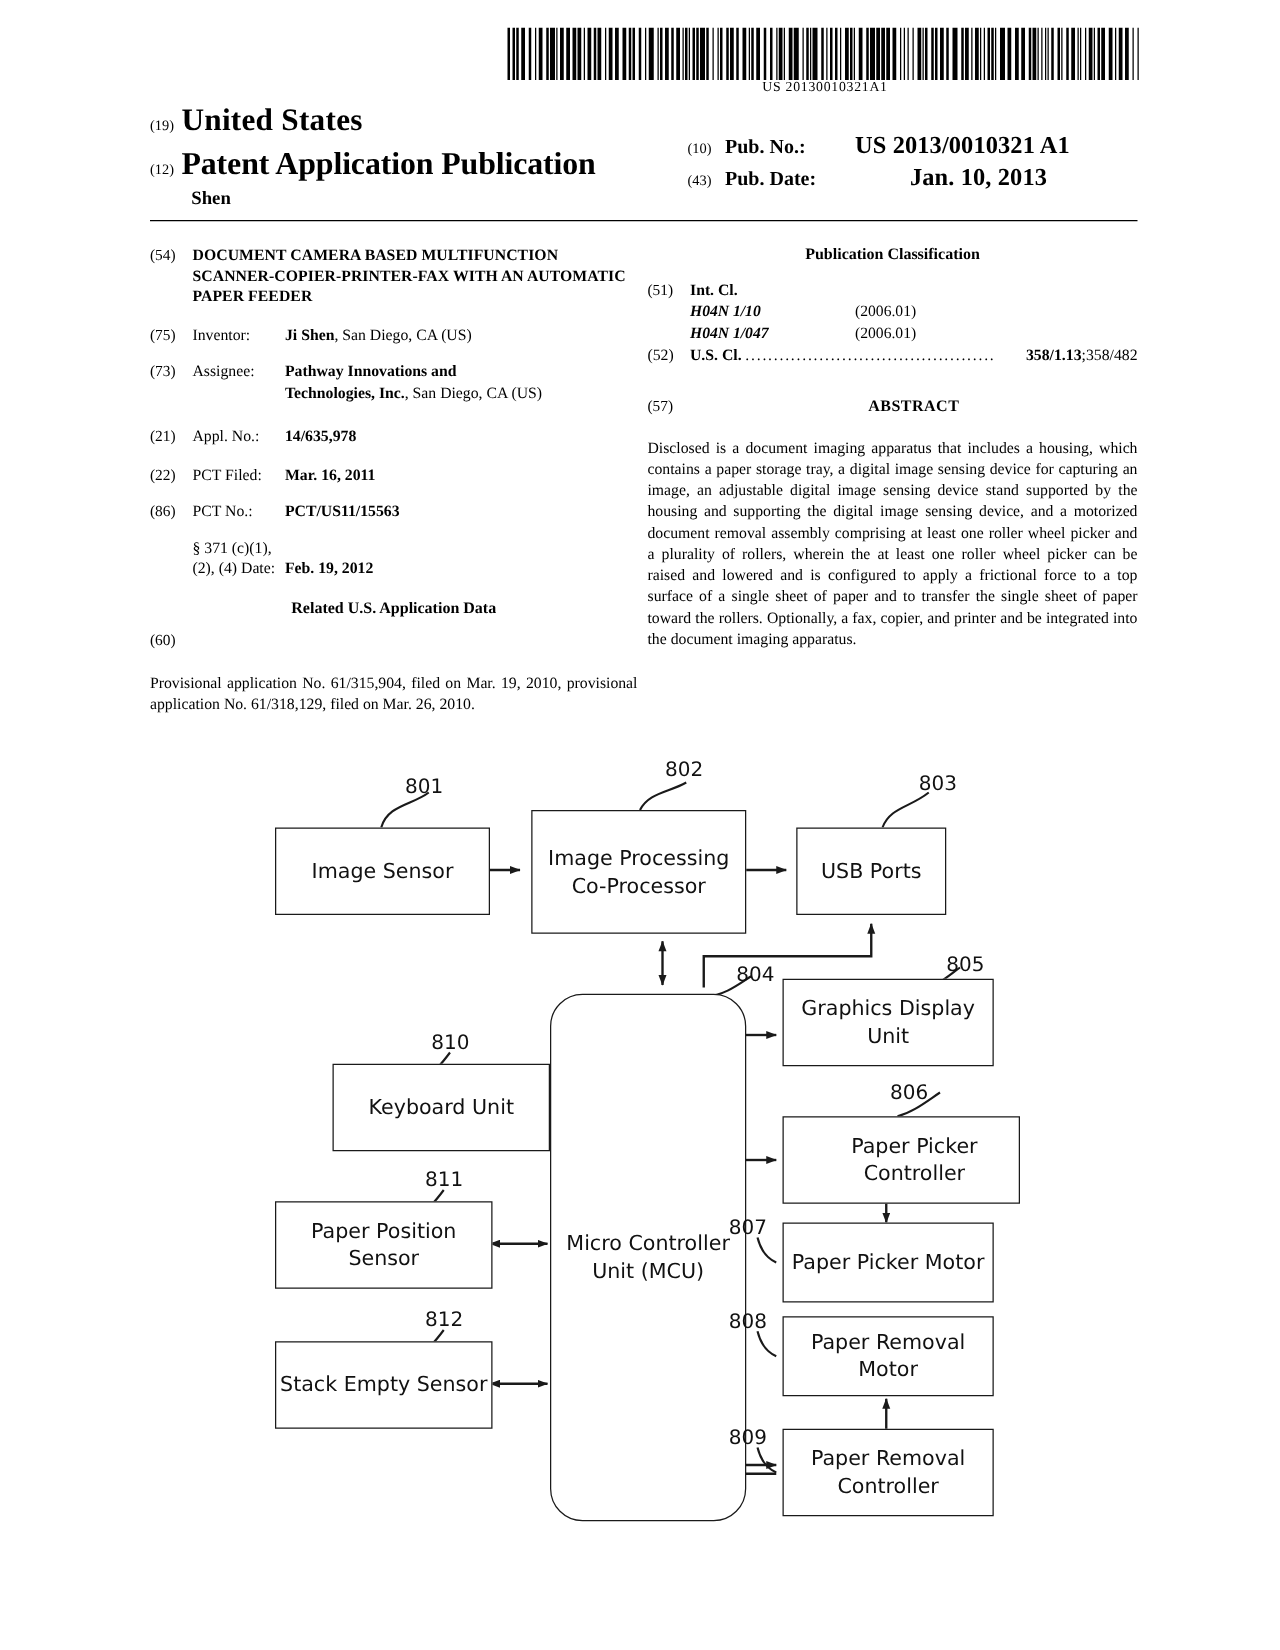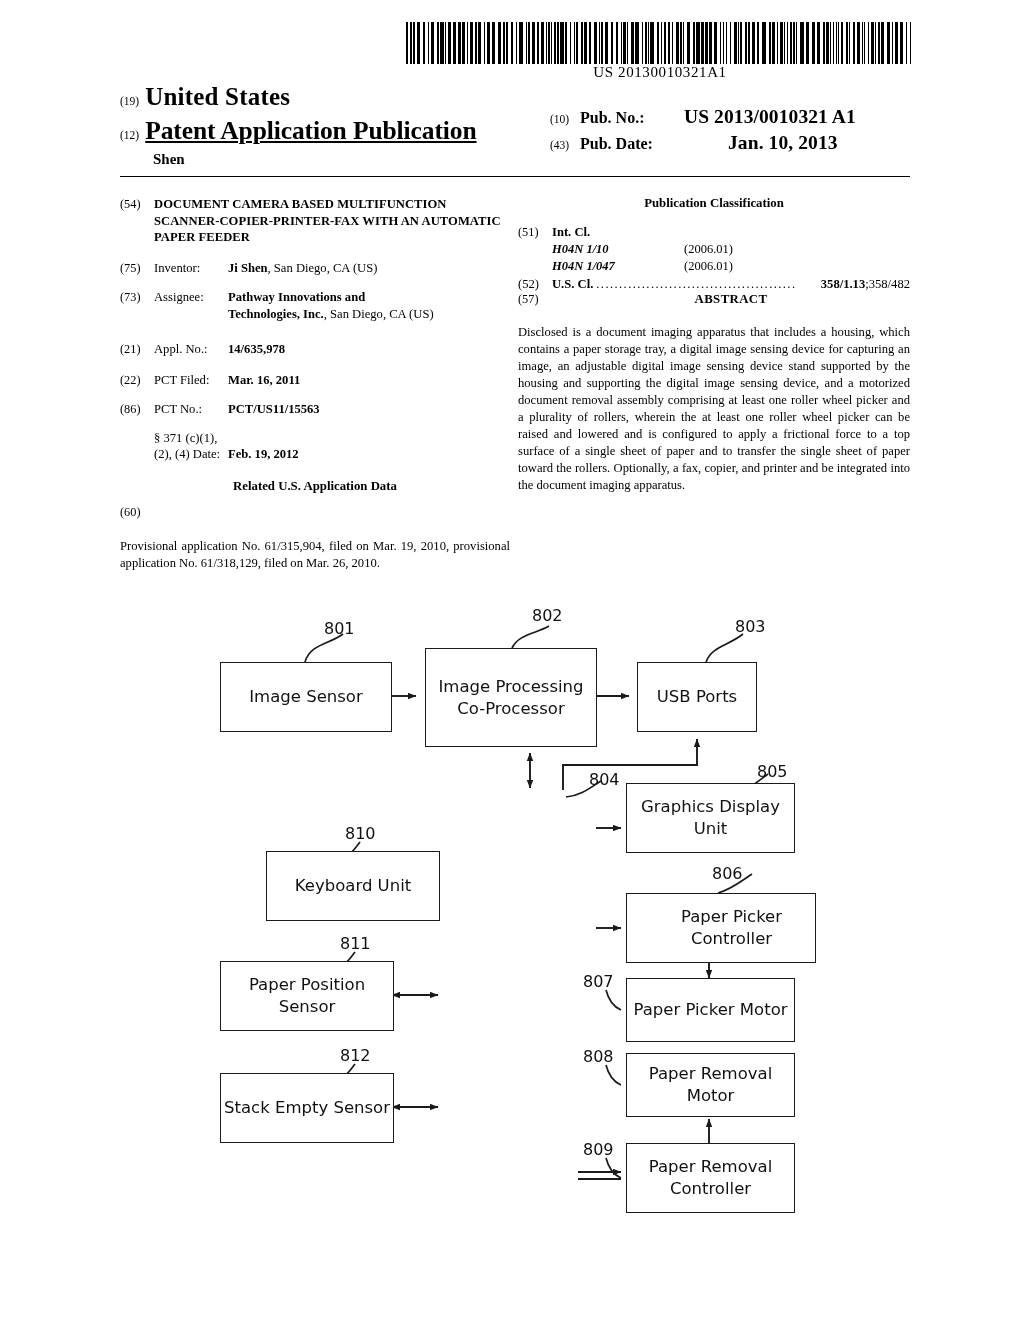--- a/index.html
+++ b/index.html
@@ -3,30 +3,30 @@
 <meta charset="utf-8">
 <style>
   html,body{margin:0;padding:0;background:#ffffff;}
   body{width:1024px;height:1320px;position:relative;
        font-family:"Liberation Serif","DejaVu Serif",serif;color:#000;}
 
   
   #barcode-area{position:absolute;left:404px;top:22px;width:512px;height:42px;}
   #barcode-canvas{width:100%;height:100%;display:block;}
   #pub-number-text{position:absolute;left:404px;top:64px;width:512px;
-      text-align:center;font-size:15px;letter-spacing:.6px;
+      text-align:center;font-size:11px;letter-spacing:.6px;
       font-family:"Liberation Serif",serif;}
 
   
   #header{position:absolute;left:120px;top:84px;width:790px;height:86px;}
   .hdr-left{position:absolute;left:0;top:0;width:420px;}
   .hdr-row{display:flex;align-items:baseline;}
   .inid{font-size:11.5px;padding-right:6px;}
   .us-title{font-size:25px;font-weight:bold;letter-spacing:.2px;line-height:1;}
-  .pap-title{font-size:25.5px;font-weight:bold;letter-spacing:-.1px;line-height:1;text-decoration:underline;}
+  .pap-title{font-size:25.5px;font-weight:bold;letter-spacing:-.1px;line-height:1;}
   #applicant-name{font-size:15px;font-weight:bold;margin-left:33px;margin-top:7px;}
 
   .hdr-right{position:absolute;left:430px;top:22px;width:360px;}
   .hr-line{display:flex;align-items:baseline;margin-bottom:4px;}
   .hr-inid{font-size:11.5px;width:30px;flex:0 0 30px;}
   .hr-lbl{font-size:16px;font-weight:bold;width:104px;flex:0 0 104px;}
   .hr-val{font-size:19.5px;font-weight:bold;letter-spacing:.1px;}
   .hr-val.date{margin-left:44px;}
 
   #rule-top{position:absolute;left:120px;top:176px;width:790px;
@@ -51,21 +51,21 @@
 
   
   #pubclass-head{margin-bottom:13px;}
   .ipc-row{display:flex;font-size:12.5px;line-height:1.42;}
   .ipc-code{flex:0 0 132px;font-weight:bold;font-style:italic;}
   .ipc-date{}
   #uscl-row{display:flex;font-size:12.6px;margin-top:1px;align-items:baseline;}
   #uscl-row .tag{flex:0 0 34px;}
   .dots{flex:1;overflow:hidden;white-space:nowrap;letter-spacing:1.4px;
         padding:0 3px;}
-  #abstract-head-row{display:flex;justify-content:flex-end;}
+  #abstract-head-row{display:flex;margin-top:26px;justify-content:flex-end;}
   #abstract-head-row .tag{flex:0 0 34px;font-size:12.3px;}
   #abstract-head{flex:1;text-align:center;font-weight:bold;font-size:12.8px;
                  letter-spacing:.4px;}
   #abstract-text{margin-top:17px;text-align:justify;font-size:12.6px;
                  line-height:1.345;}
 
   
   #figure{position:absolute;left:0;top:600px;width:1024px;height:660px;
           font-family:"DejaVu Sans","Liberation Sans",sans-serif;}
   #fig-svg{position:absolute;left:0;top:0;}
@@ -393,20 +393,23 @@
 
   <div class="fbox" id="b801" style="left: 220px; top: 62px; width: 170px; height: 68px;">
     <span>Image Sensor</span>
   </div>
   <div class="fbox" id="b802" style="left: 425px; top: 48px; width: 170px; height: 97px;">
     <span>Image Processing Co-Processor</span>
   </div>
   <div class="fbox" id="b803" style="left: 637px; top: 62px; width: 118px; height: 68px;">
     <span>USB Ports</span>
   </div>
+  <div class="fbox mcu" id="b804" style="left: 440px; top: 195px; width: 155px; height: 420px;">
+    <span>Micro Controller Unit (MCU)</span>
+  </div>
   <div class="fbox" id="b805" style="left: 626px; top: 183px; width: 167px; height: 68px;">
     <span>Graphics Display Unit</span>
   </div>
   <div class="fbox" id="b806" style="left: 626px; top: 293px; width: 167px; height: 68px; padding-left: 21px;">
     <span>Paper Picker Controller</span>
   </div>
   <div class="fbox" id="b807" style="left: 626px; top: 378px; width: 167px; height: 62px;">
     <span>Paper Picker Motor</span>
   </div>
   <div class="fbox" id="b808" style="left: 626px; top: 453px; width: 167px; height: 62px;">

